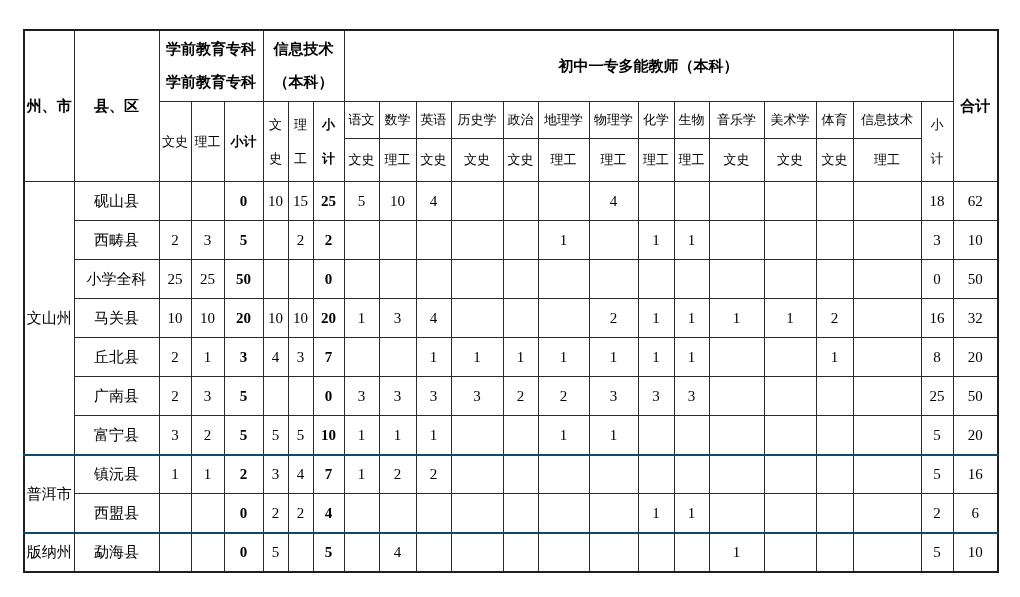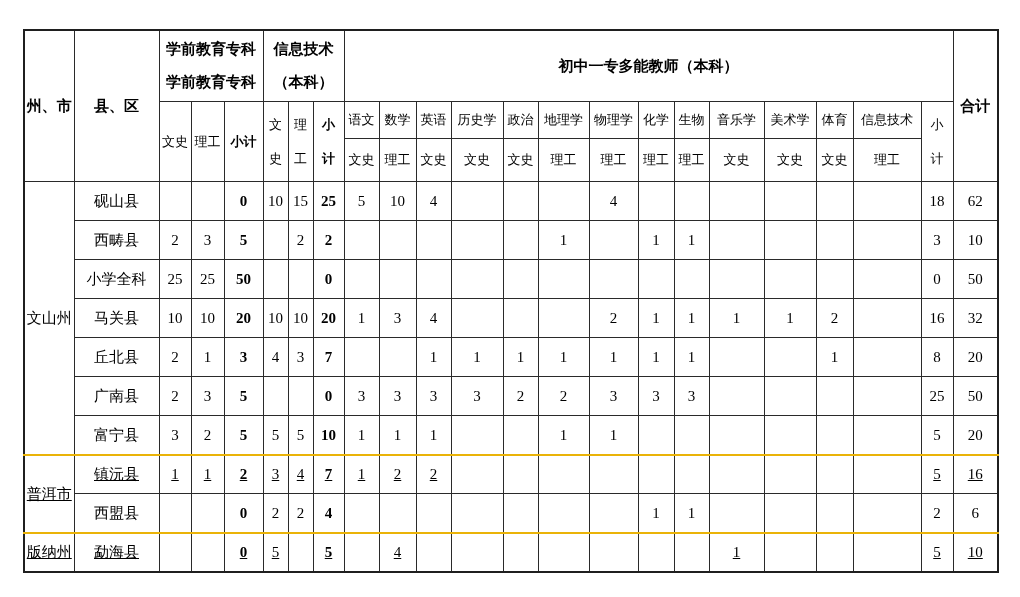--- a/index.html
+++ b/index.html
@@ -30,21 +30,21 @@
   tr.h1 td { height: 70px; font-size: 15px; }
   tr.h2 td { height: 36px; font-size: 13px; }
   tr.h3 td { height: 42px; font-size: 13px; }
   tbody tr { height: 39px; }
   tbody td { font-size: 15px; }
   .b { font-weight: bold; }
   .group-title div { line-height: 2.2; font-weight: bold; }
   .stack { line-height: 2.6; }
   .stack div { line-height: 2.6; }
   td.region-cell, td.county-cell { font-size: 14px; }
-  tr.group-sep td { border-top: 2px solid #eab308; text-decoration: underline; }
+  tr.group-sep td { border-top: 2px solid #0c4a6e; }
 </style>
 </head>
 <body>
 
 <table class="recruit">
   <colgroup>
     <col style="width:50px">
       <col style="width:85px">
     <col style="width:32px">
       <col style="width:33px">

